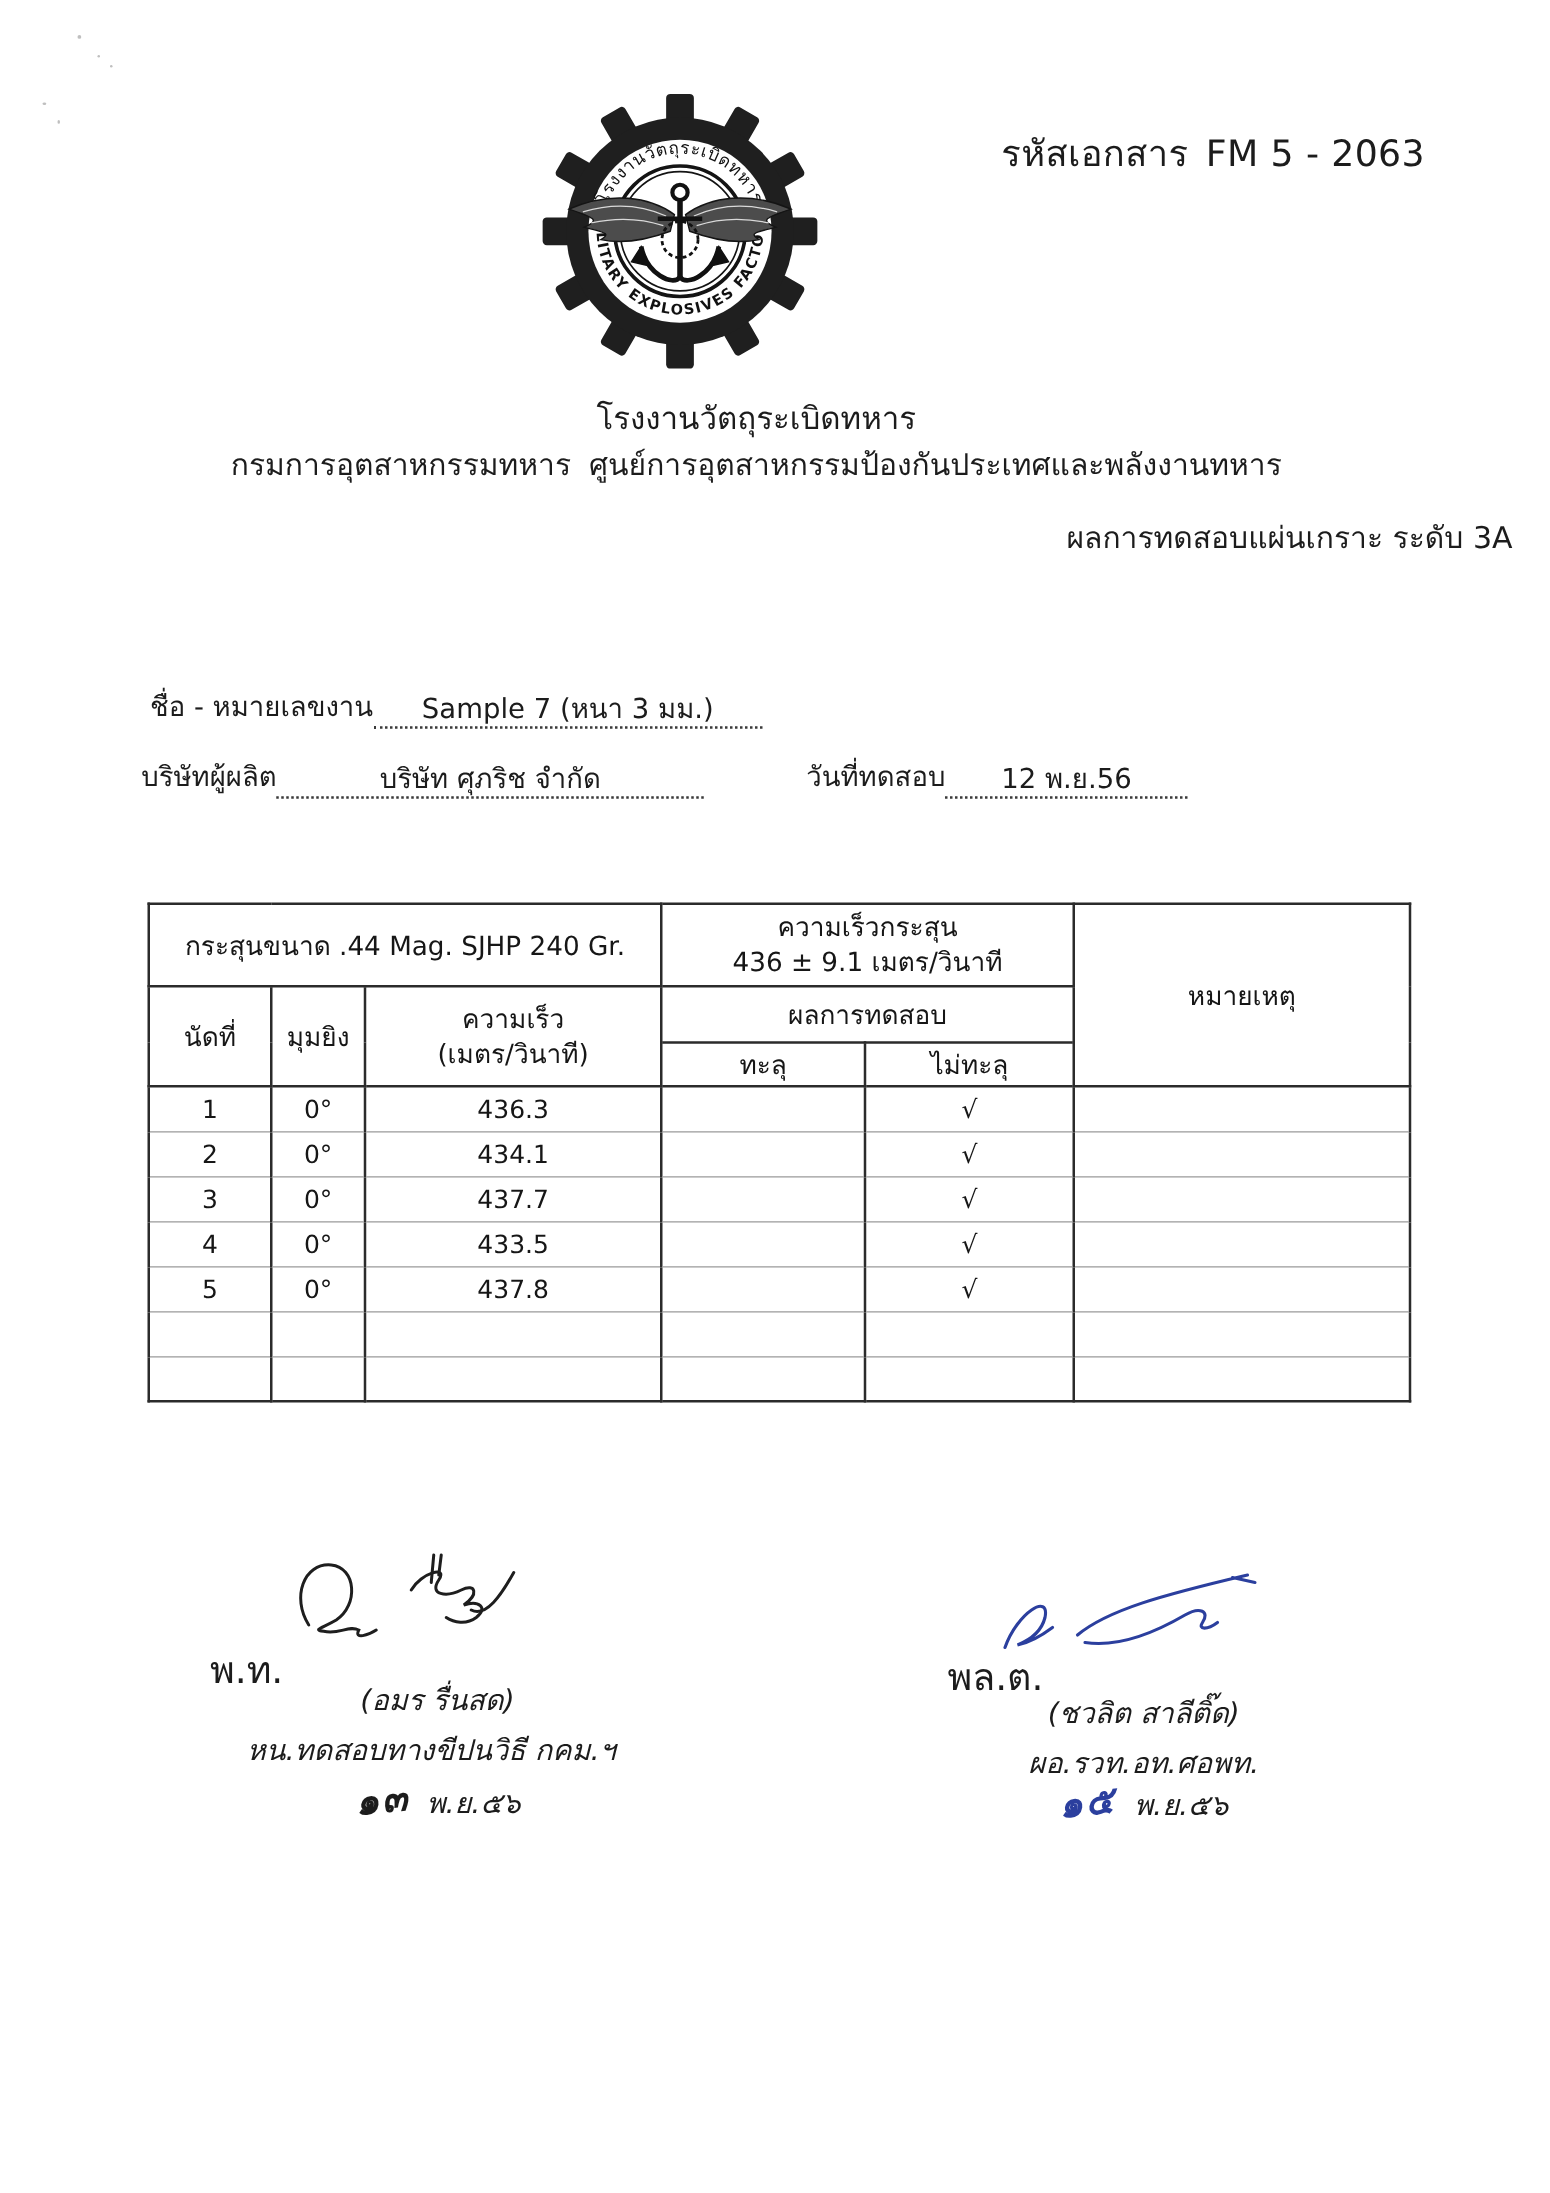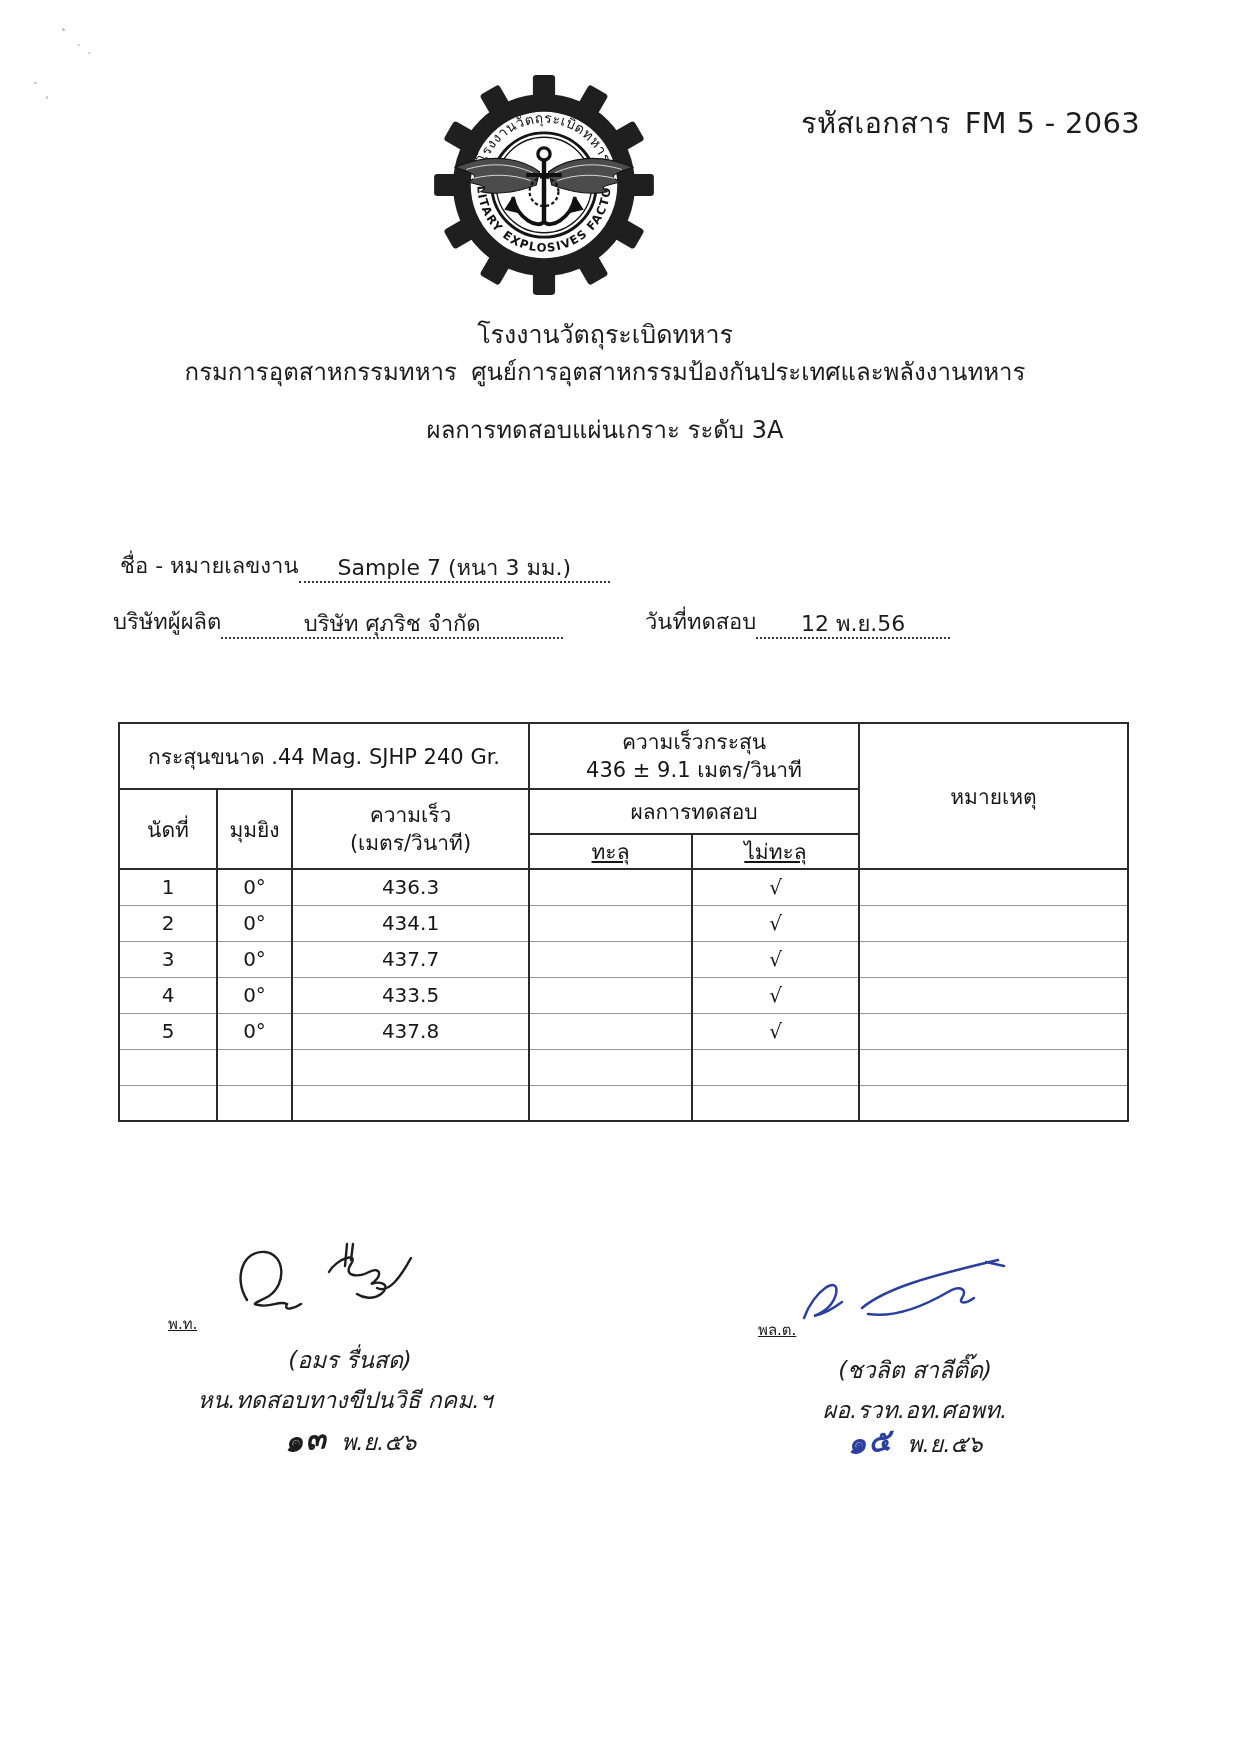--- a/index.html
+++ b/index.html
@@ -21,21 +21,21 @@
     font-size: 29px;
     letter-spacing: .3px;
     white-space: nowrap;
   }
   .doc-code .gap { display: inline-block; width: 14px; }
 
   .logo-wrap { top: 74px; left: 433px; width: 222px; height: 222px; }
 
   .org-line1 { top: 314px; left: 0; width: 1210px; text-align: center; font-size: 25px; }
   .org-line2 { top: 352px; left: 0; width: 1210px; text-align: center; font-size: 24px; font-family: Liberation Mono, monospace; }
-  .subject   { top: 410px; left: 0; width: 1210px; text-align: center; font-size: 24px; }
+  .subject   { top: 410px; left: 0; width: 1210px; text-align: right; font-size: 24px; }
 
   
   .form-line { display: flex; align-items: flex-end; font-size: 22px; white-space: nowrap; }
   .fl-name { top: 548px; left: 120px; width: 490px; }
   .fl-mfr  { top: 604px; left: 113px; width: 450px; }
   .fl-date { top: 604px; left: 645px; width: 305px; }
   .dotted {
     flex: 1;
     border-bottom: 2.5px dotted #3a3a3a;
     text-align: center;
@@ -56,30 +56,30 @@
   table.results td, table.results th {
     border: 2px solid #2b2b2b;
     text-align: center;
     vertical-align: middle;
     font-weight: normal;
     padding: 0 4px;
     overflow: hidden;
   }
   tr.hrow1 td, tr.hrow1 th { height: 66px; }
   tr.hrow2 th { height: 45px; }
-  tr.hrow3 th { height: 30px; text-decoration: underline; }
+  tr.hrow3 th { height: 30px; }
   tr.data td { height: 36px; font-size: 20px; }
   tr.data td { border-top: 1px solid #9a9a9a; border-bottom: 1px solid #9a9a9a; }
   tr.data td { border-left: 2px solid #2b2b2b; border-right: 2px solid #2b2b2b; }
   tr.data:last-child td { border-bottom: 2.5px solid #2b2b2b; }
   .two-line div { line-height: 1.35; }
 
   
   .sig-block { text-align: center; font-size: 23px; font-style: italic; }
-  .rank { font-size: 15px; white-space: nowrap; text-decoration: underline; }
+  .rank { font-size: 30px; white-space: nowrap; }
   .rank-left  { top: 1312px; left: 168px; }
   .rank-right { top: 1318px; left: 758px; }
   .name-left  { top: 1342px; left: 230px; width: 240px; }
   .pos-left   { top: 1382px; left: 180px; width: 330px; }
   .date-left  { top: 1416px; left: 230px; width: 240px; white-space: nowrap; }
   .name-right { top: 1352px; left: 795px; width: 240px; }
   .pos-right  { top: 1392px; left: 795px; width: 240px; }
   .date-right { top: 1418px; left: 795px; width: 240px; white-space: nowrap; }
   .hand-day {
     font-size: 30px;

